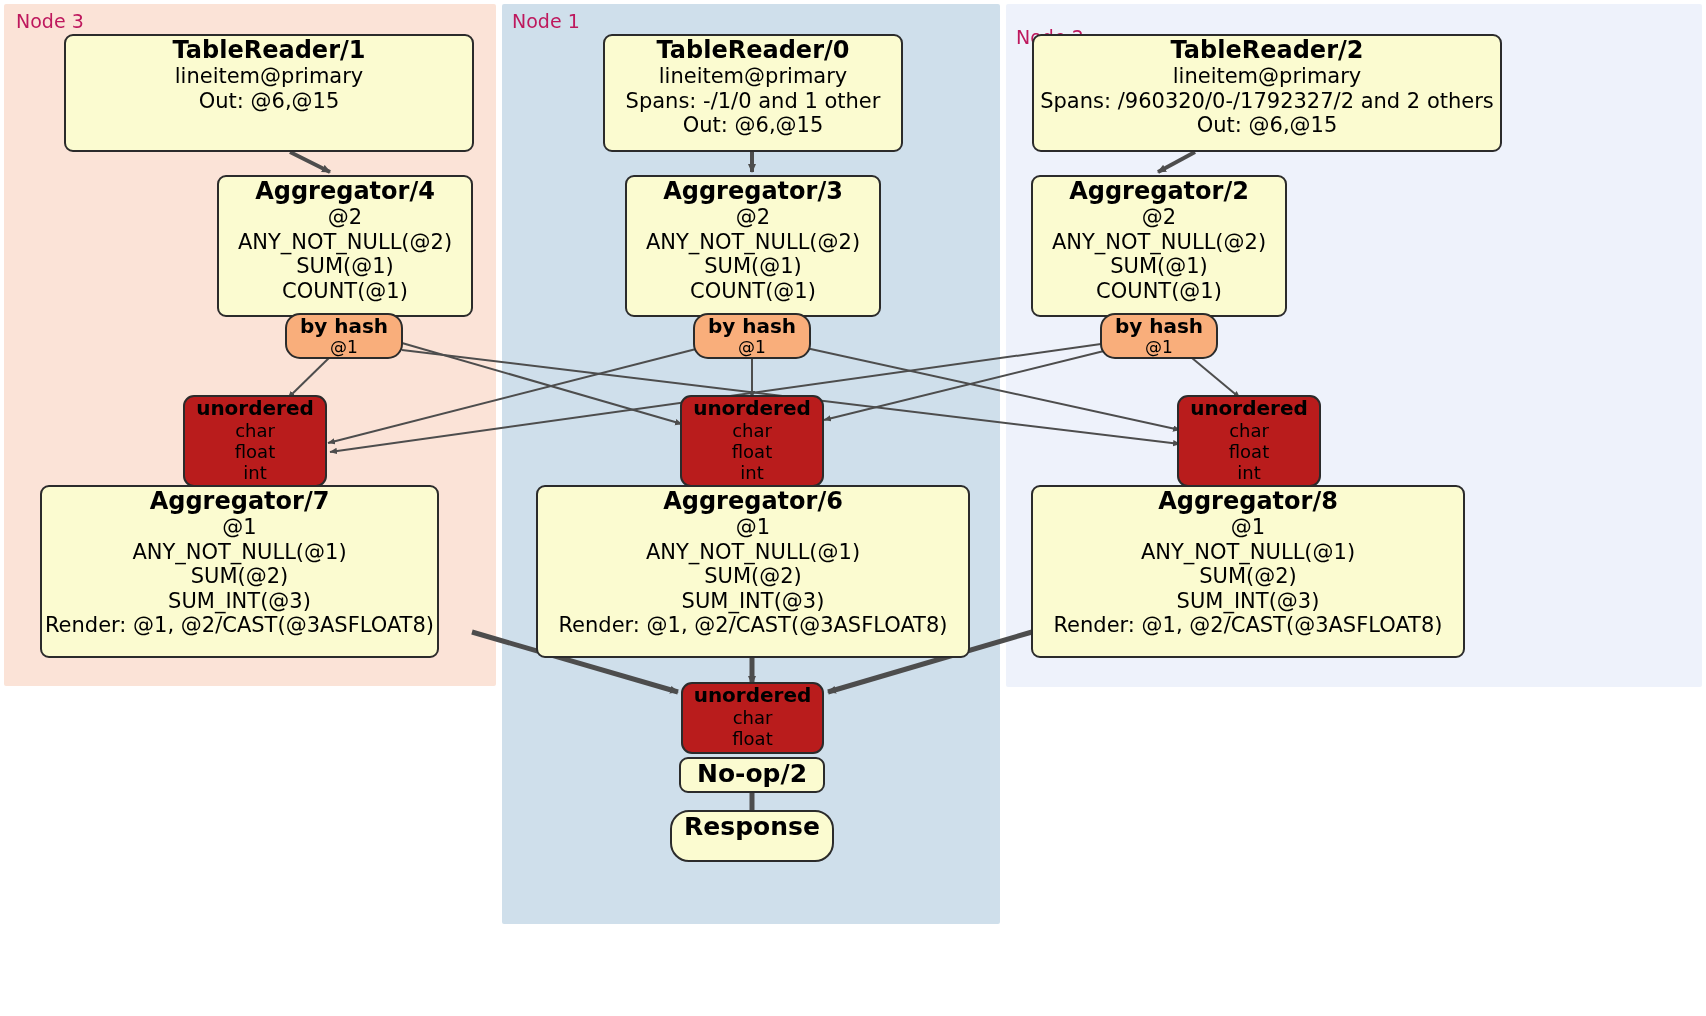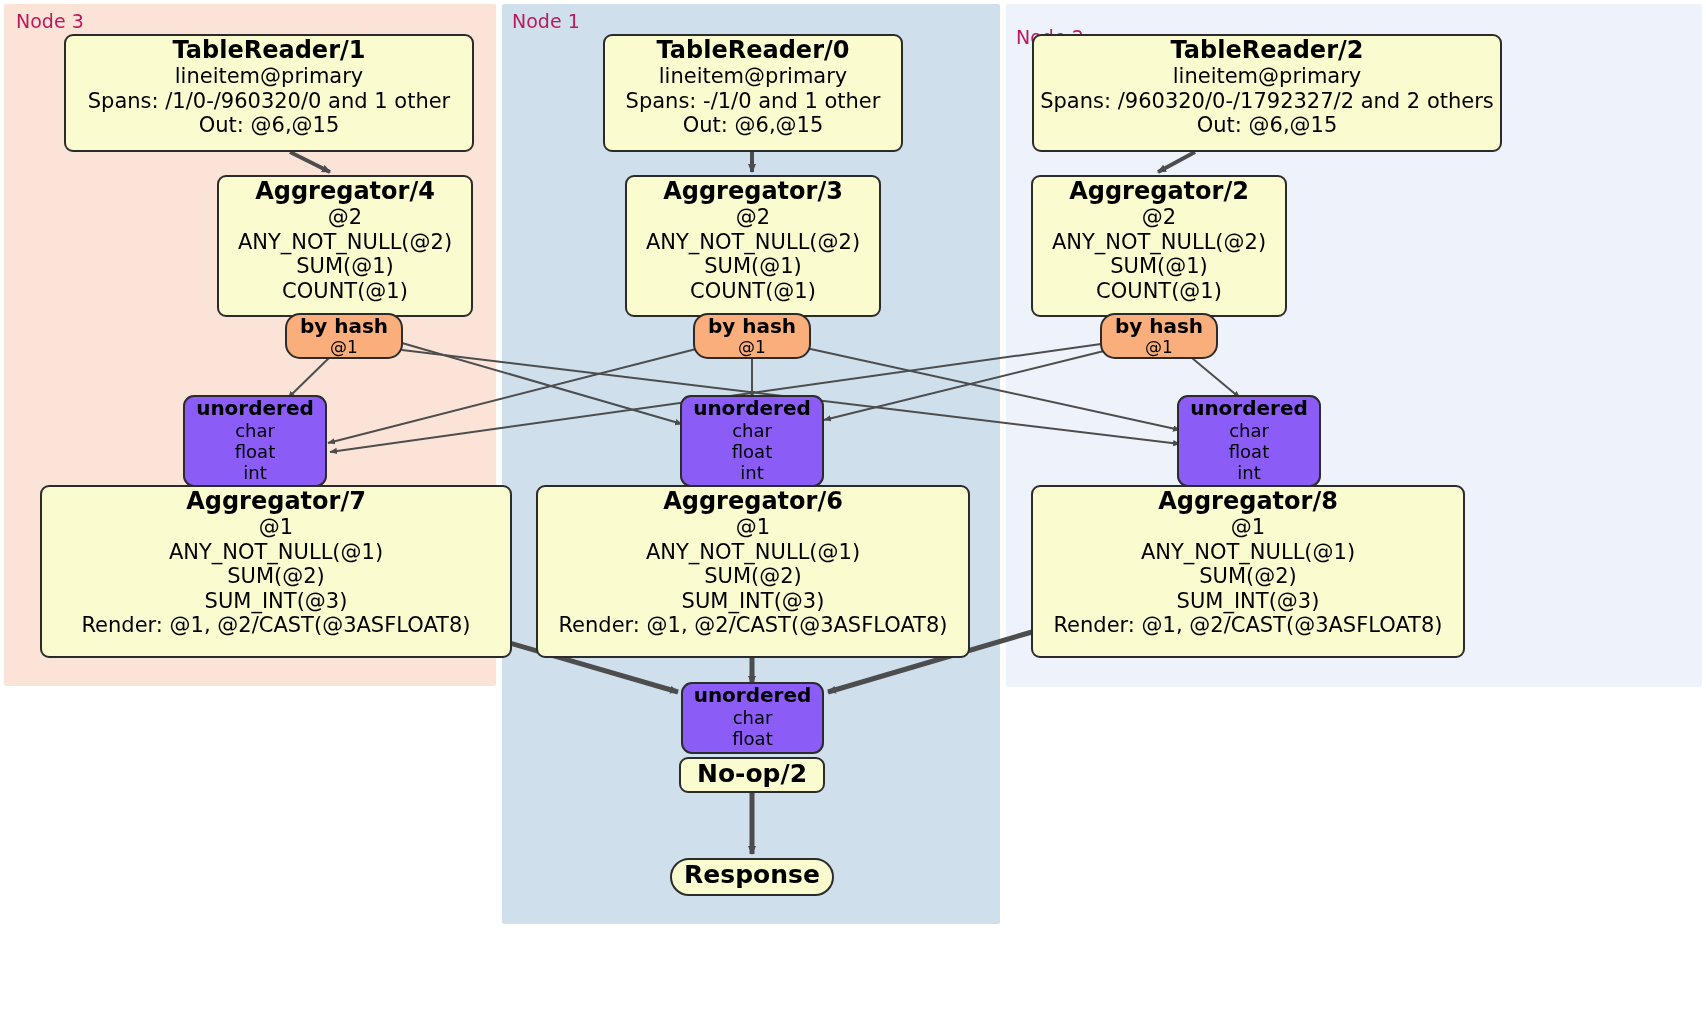--- a/index.html
+++ b/index.html
@@ -10,21 +10,21 @@
   .panel{position:absolute;border-radius:2px;}
   .panel-label{position:absolute;font-size:19px;color:#be185d;font-family:"DejaVu Sans","Liberation Sans",sans-serif;}
 
   svg.edges{position:absolute;left:0;top:0;width:1706px;height:1016px;overflow:visible;}
 
   .node{position:absolute;box-sizing:border-box;border:2px solid #2b2b2b;
         border-radius:9px;text-align:center;display:flex;flex-direction:column;
         align-items:center;line-height:1.17;}
   .proc{background:#fbfbd0;}
   .router{background:#f9ae7b;border-radius:15px;}
-  .recv{background:#8b5cf6;border-radius:11px;}
+  .recv{background:#b91c1c;border-radius:11px;}
   .node .ttl{font-weight:bold;font-size:24px;color:#000;white-space:nowrap;}
   .node .ln{font-size:21px;color:#000;white-space:nowrap;}
   .router .ttl{font-size:20px;}
   .router .ln{font-size:17px;}
   .recv .ttl{font-size:20px;}
   .recv .ln{font-size:18px;}
   .small-proc .ttl{font-size:25px;}
 </style>
 </head>
 <body>
@@ -101,21 +101,20 @@
     </g>
 
     <g stroke="#4d4d4d" stroke-width="5" fill="none">
       <line x1="752" y1="790" x2="752" y2="854" marker-end="url(#arrBig)"></line>
     </g>
   </svg>
 
   <div class="node proc" style="left:64px;top:34px;width:410px;height:118px;">
     <div class="ttl">TableReader/1</div>
     <div class="ln">lineitem@primary</div>
-    <div class="ln">Spans: /1/0-/960320/0 and 1 other</div>
     <div class="ln">Out: @6,@15</div>
   </div>
 
   <div class="node proc" style="left:603px;top:34px;width:300px;height:118px;">
     <div class="ttl">TableReader/0</div>
     <div class="ln">lineitem@primary</div>
     <div class="ln">Spans: -/1/0 and 1 other</div>
     <div class="ln">Out: @6,@15</div>
   </div>
 
@@ -179,21 +178,21 @@
     <div class="ln">int</div>
   </div>
 
   <div class="node recv" style="left:1177px;top:395px;width:144px;height:92px;">
     <div class="ttl">unordered</div>
     <div class="ln">char</div>
     <div class="ln">float</div>
     <div class="ln">int</div>
   </div>
 
-  <div class="node proc" style="left:40px;top:485px;width:472px;height:173px;">
+  <div class="node proc" style="left:40px;top:485px;width:399px;height:173px;">
     <div class="ttl">Aggregator/7</div>
     <div class="ln">@1</div>
     <div class="ln">ANY_NOT_NULL(@1)</div>
     <div class="ln">SUM(@2)</div>
     <div class="ln">SUM_INT(@3)</div>
     <div class="ln">Render: @1, @2/CAST(@3ASFLOAT8)</div>
   </div>
 
   <div class="node proc" style="left:536px;top:485px;width:434px;height:173px;">
     <div class="ttl">Aggregator/6</div>
@@ -216,17 +215,17 @@
   <div class="node recv" style="left:681px;top:682px;width:143px;height:72px;">
     <div class="ttl">unordered</div>
     <div class="ln">char</div>
     <div class="ln">float</div>
   </div>
 
   <div class="node proc small-proc" style="left:679px;top:757px;width:146px;height:36px;">
     <div class="ttl">No-op/2</div>
   </div>
 
-  <div class="node proc small-proc" style="left:670px;top:858px;width:164px;height:38px;border-radius:19px;">
+  <div class="node proc small-proc" style="left:670px;top:810px;width:164px;height:52px;border-radius:19px;">
     <div class="ttl">Response</div>
   </div>
 
 </div>
 
 </body></html>

